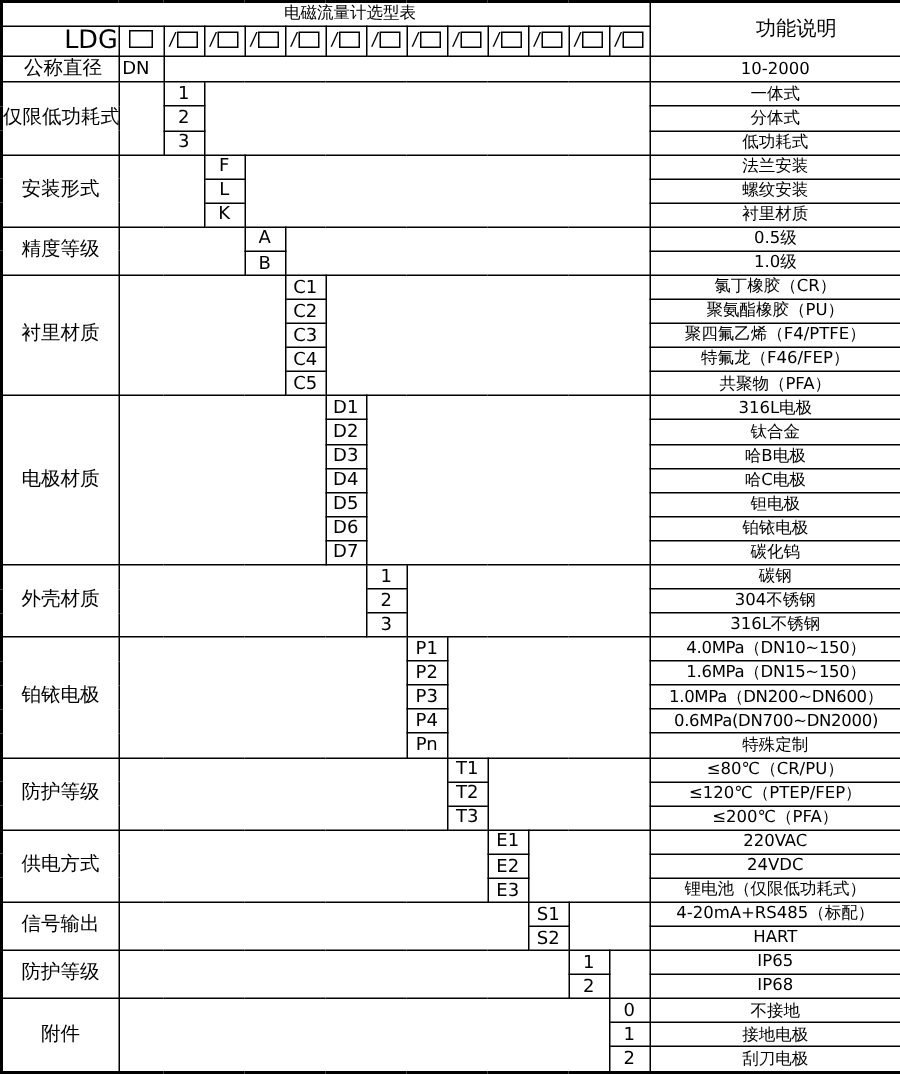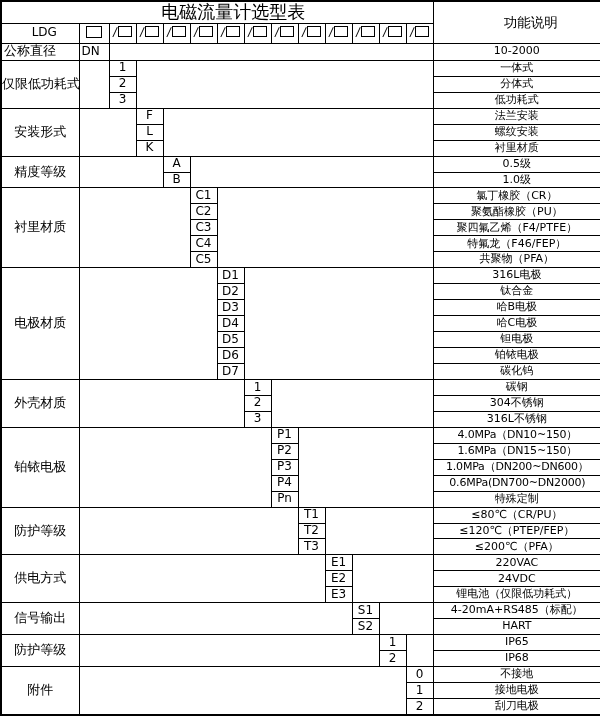--- a/index.html
+++ b/index.html
@@ -17,25 +17,25 @@
     padding:0;
     font-family:"DejaVu Sans","Liberation Sans",sans-serif;
     font-size:12.5px;
     color:#000;
     text-align:center;
     vertical-align:middle;
     overflow:hidden;
     white-space:nowrap;
     line-height:1.15;
   }
-  td.title{font-size:18px;padding-left:32px;}
+  td.title{font-size:11px;padding-left:32px;}
   td.fnhead{font-size:13.5px;padding-left:28px;}
   td.lbl{font-size:13px;}
-  td.lbl.left{text-align:left;padding-left:2px;}
-  td.ldg{text-align:center;padding-left:8px;font-size:12px;}
+  td.lbl.left{text-align:left;padding-left:14px;}
+  td.ldg{text-align:right;padding-left:8px;font-size:17px;}
   td.dn{text-align:left;padding-left:2px;font-size:12px;margin-left:45px;}
   td.code{font-size:12px;}
   td.desc{font-size:11px;}
   td.desc.left{text-align:center;padding-left:1px;letter-spacing:-0.2px;}
   td.slot{font-size:12px;padding:0 1px;}
   tr.title-row{height:16px;}
   tr.model-row{height:20px;}
   span.box{
     display:inline-block;
     width:12px;

